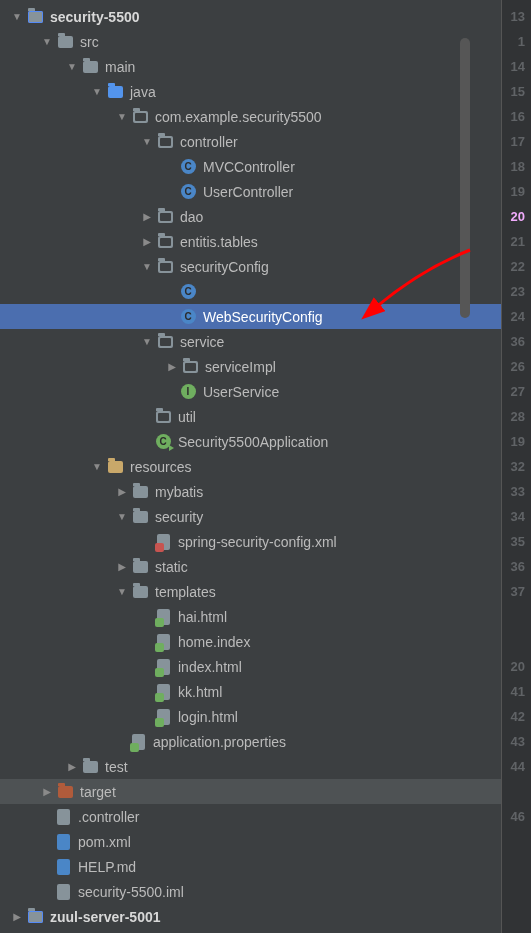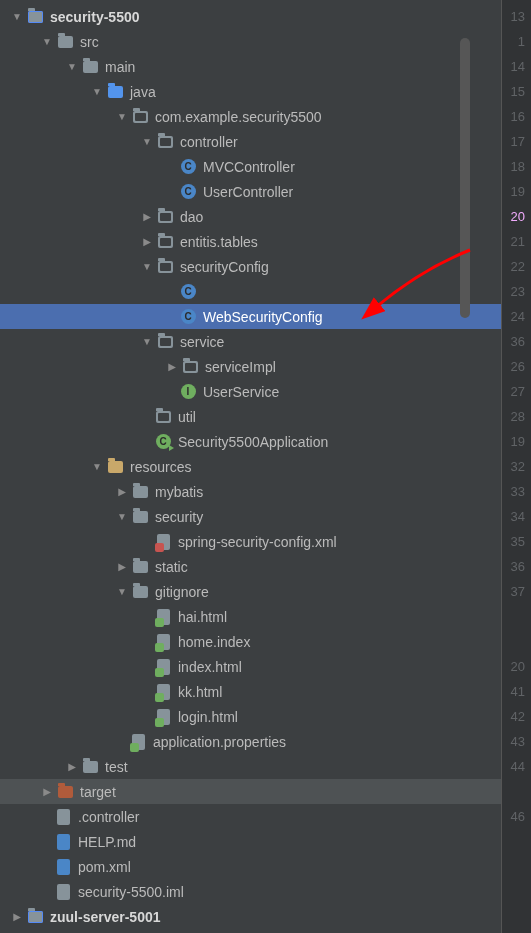--- a/index.html
+++ b/index.html
@@ -23,21 +23,21 @@
   width: 30px;
   background: #313335;
   border-left: 1px solid #555;
   color: #606366;
   font-size: 13px;
   text-align: right;
   padding-right: 6px;
   padding-top: 4px;
   line-height: 25px;
 }
-.gutter div { height: 25px; }
+.gutter div { height: 25px; font-weight: bold; }
 .gutter .current { color: #f0abfc; }
 .row {
   height: 25px;
   display: flex;
   align-items: center;
   white-space: nowrap;
   cursor: pointer;
 }
 .row.selected { background: #4b6eaf; color: #ffffff; }
 .row.hl-target { background: #4e5254; }
@@ -336,21 +336,21 @@
       </span>
   <span class="txt">static</span>
 </div>
 
 <div class="row">
   <span class="spacer" style="width:115px"></span>
   <span class="chev">▼</span>
   <span class="ico">
         <span class="folder"></span>
       </span>
-  <span class="txt">gitignore</span>
+  <span class="txt">templates</span>
 </div>
 
 <div class="row">
   <span class="spacer" style="width:154px"></span>
   <span class="ico">
         <span class="file-ico html"></span>
       </span>
   <span class="txt">hai.html</span>
 </div>
 
@@ -416,31 +416,31 @@
   <span class="spacer" style="width:54px"></span>
   <span class="ico">
         <span class="file-ico"></span>
       </span>
   <span class="txt">.controller</span>
 </div>
 
 <div class="row">
   <span class="spacer" style="width:54px"></span>
   <span class="ico">
+        <span class="file-ico m"></span>
+      </span>
+  <span class="txt">pom.xml</span>
+</div>
+
+<div class="row">
+  <span class="spacer" style="width:54px"></span>
+  <span class="ico">
         <span class="file-ico md"></span>
       </span>
   <span class="txt">HELP.md</span>
-</div>
-
-<div class="row">
-  <span class="spacer" style="width:54px"></span>
-  <span class="ico">
-        <span class="file-ico m"></span>
-      </span>
-  <span class="txt">pom.xml</span>
 </div>
 
 <div class="row">
   <span class="spacer" style="width:54px"></span>
   <span class="ico">
         <span class="file-ico"></span>
       </span>
   <span class="txt">security-5500.iml</span>
 </div>
 

